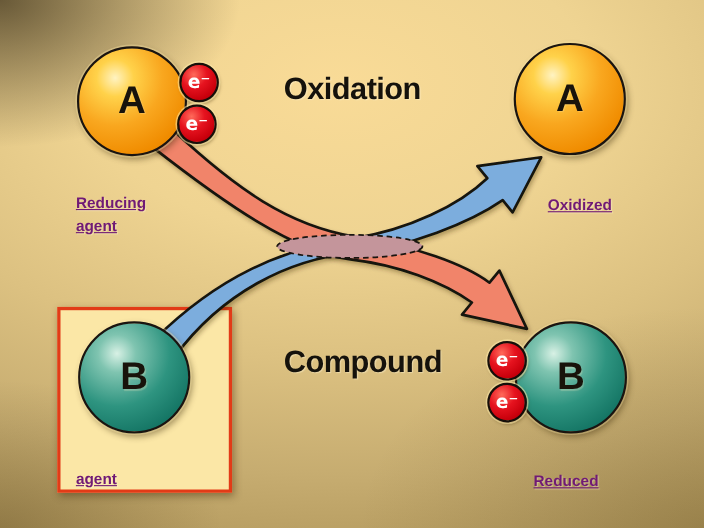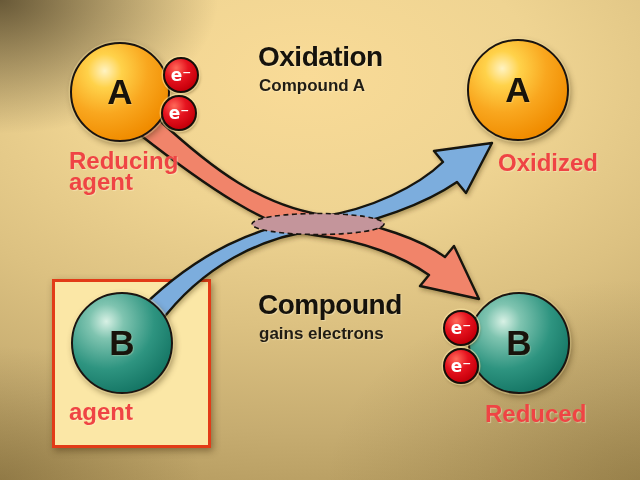--- a/index.html
+++ b/index.html
@@ -45,24 +45,24 @@
     border:2.5px solid #160F0A;
     box-sizing:border-box;
     background:radial-gradient(circle at 35% 28%, #FF6A5A 0%, #E6131F 38%, #C9000C 72%, #9E0007 100%);
     box-shadow:0 0 0 1.5px rgba(255,235,170,0.55), 1px 2px 3px rgba(70,50,10,0.4);
     display:flex;align-items:center;justify-content:center;
     color:#fff;font-weight:bold;font-size:17px;
     font-family:"DejaVu Sans",sans-serif;
     line-height:1;
   }
   
-  .txt{color:#1C1913;text-shadow:1px 1px 1px rgba(255,244,210,0.45);}
+  .txt{color:#1C1913;text-shadow:1px 1px 1px rgba(255,244,210,0.45);margin-top:24px;}
   .heading{font-size:28px;font-weight:bold;letter-spacing:-0.5px;color:#15120C;}
   .sub{font-size:17px;font-weight:bold;line-height:22px;color:#201C14;}
-  .caption{font-size:24px;font-weight:bold;line-height:21px;color:#ef4444;}
+  .caption{font-size:14px;font-weight:bold;line-height:21px;color:#701a75;text-decoration:underline;}
   svg{position:absolute;left:0;top:0;}
 </style>
 </head>
 <body>
 
 <div class="abs hl-box"></div>
 
 <svg width="640" height="480" viewBox="0 0 640 480">
   <defs>
     <filter id="ds" x="-20%" y="-20%" width="140%" height="140%">
@@ -104,26 +104,24 @@
 </div>
 
 <div class="abs electron" style="left:163px;top:57px;">e⁻</div>
 <div class="abs electron" style="left:161px;top:95px;">e⁻</div>
 
 <div class="abs electron" style="left:443px;top:310px;">e⁻</div>
 <div class="abs electron" style="left:443px;top:348px;">e⁻</div>
 
 <div class="abs txt heading" style="left:258px;top:41px;">Oxidation</div>
 <div class="abs txt sub" style="left:259px;top:75px;">
-  <div>Compound A</div>
 </div>
 
 <div class="abs txt heading" style="left:258px;top:289px;">Compound</div>
 <div class="abs txt sub" style="left:259px;top:323px;">
-  <div>gains electrons</div>
 </div>
 
 <div class="abs txt caption" style="left:69px;top:150px;">
   <div>Reducing</div>
   <div>agent</div>
 </div>
 
 <div class="abs txt caption" style="left:498px;top:152px;">Oxidized</div>
 
 <div class="abs txt caption" style="left:69px;top:401px;">

